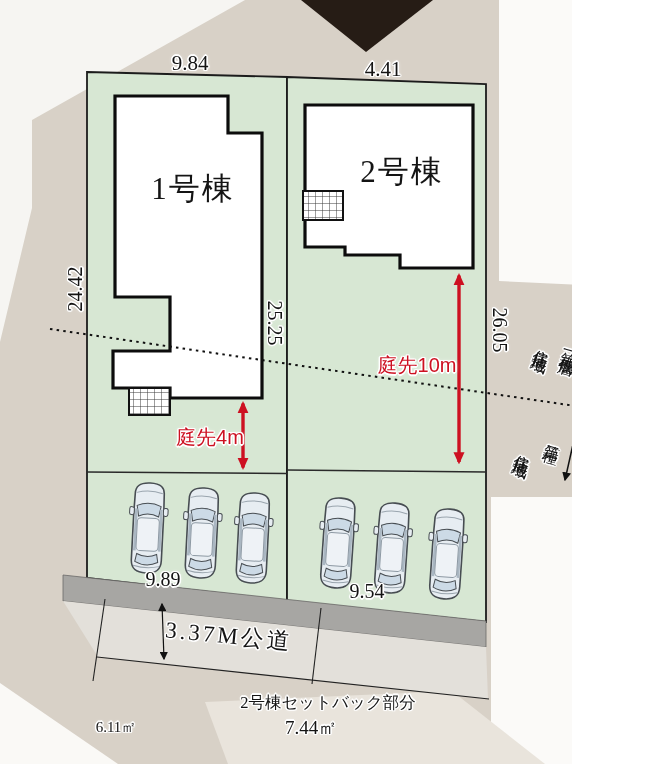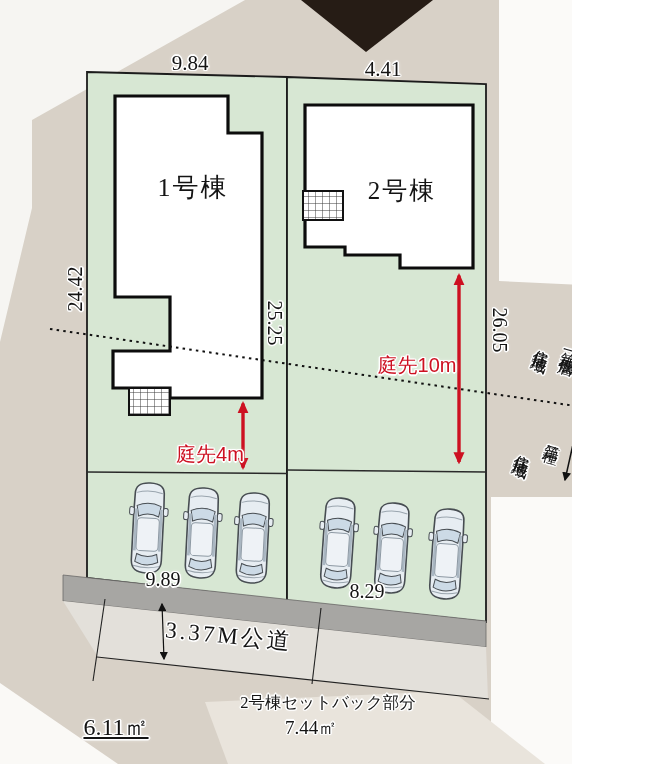--- a/index.html
+++ b/index.html
@@ -107,32 +107,32 @@
     <use href="#car" transform="translate(372,501) rotate(4,20,47)"></use>
     <use href="#car" transform="translate(427,507) rotate(4,20,47)"></use>
   </svg>
 
   <div class="lbl" style="left:190px;top:63px;font-size:21px;">9.84</div>
   <div class="lbl" style="left:383px;top:69px;font-size:21px;">4.41</div>
   <div class="lbl rotm90" style="left:75px;top:289px;font-size:20px;">24.42</div>
   <div class="lbl rot90" style="left:275px;top:323px;font-size:20px;">25.25</div>
   <div class="lbl rot90" style="left:500px;top:330px;font-size:20px;">26.05</div>
 
-  <div class="lbl" style="left:193px;top:188px;font-size:26px;letter-spacing:2px;">1号棟</div>
-  <div class="lbl" style="left:402px;top:171px;font-size:25px;letter-spacing:2px;margin-top:19px;">2号棟</div>
+  <div class="lbl" style="left:193px;top:188px;font-size:31px;letter-spacing:2px;">1号棟</div>
+  <div class="lbl" style="left:402px;top:171px;font-size:31px;letter-spacing:2px;">2号棟</div>
 
-  <div class="lbl red" style="left:204px;top:454px;font-size:20px;padding-left:12px;">庭先4m</div>
+  <div class="lbl red" style="left:204px;top:437px;font-size:20px;padding-left:12px;">庭先4m</div>
   <div class="lbl red" style="left:417px;top:365px;font-size:20px;">庭先10m</div>
 
   <div class="lbl" style="left:163px;top:569px;font-size:20px;margin-top:10px;">9.89</div>
-  <div class="lbl" style="left:367px;top:591px;font-size:20px;">8.29</div>
+  <div class="lbl" style="left:367px;top:591px;font-size:20px;">9.54</div>
 
   <div class="lbl" style="left:229px;top:636px;font-size:23px;letter-spacing:3px;transform:translate(-50%,-50%) rotate(5.5deg);">3.37M公道</div>
 
-  <div class="lbl" style="left:116px;top:727px;font-size:24px;text-decoration:underline;">6.11㎡</div>
+  <div class="lbl" style="left:116px;top:727px;font-size:15px;">6.11㎡</div>
   <div class="lbl" style="left:328px;top:703px;font-size:16.5px;">2号棟セットバック部分</div>
   <div class="lbl" style="left:311px;top:727px;font-size:19px;">7.44㎡</div>
 
   <div class="lbl vt" style="left:572px;top:346px;font-size:16px;transform:translate(-50%,-50%) rotate(16deg);">第一種低層</div>
   <div class="lbl vt" style="left:545px;top:343px;font-size:16px;transform:translate(-50%,-50%) rotate(16deg);">住居地域</div>
   <div class="lbl vt" style="left:556px;top:437px;font-size:16px;transform:translate(-50%,-50%) rotate(16deg);">第二種</div>
   <div class="lbl vt" style="left:526px;top:448px;font-size:16px;transform:translate(-50%,-50%) rotate(16deg);">住居地域</div>
   <div class="lbl vt" style="left:611px;top:417px;font-size:24px;letter-spacing:6px;transform:translate(-50%,-50%) rotate(16deg);">用途境</div>
 
 </div>

